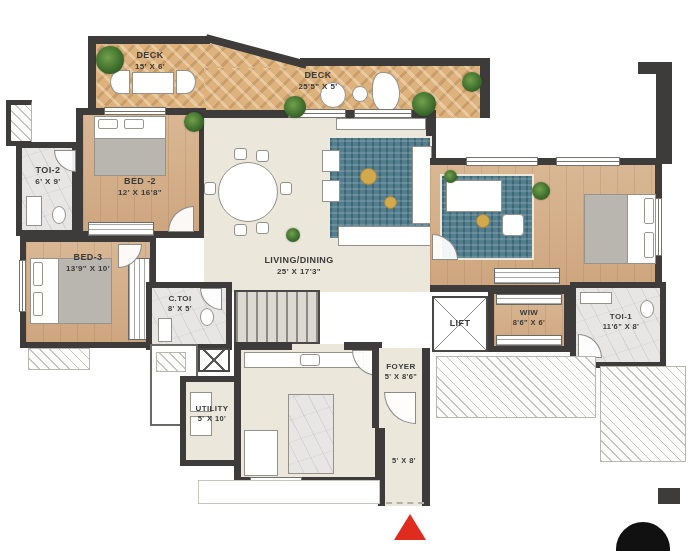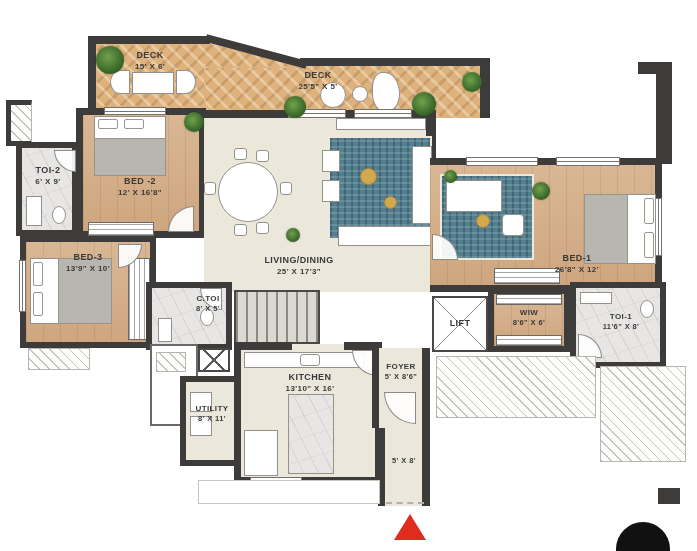--- a/index.html
+++ b/index.html
@@ -222,46 +222,38 @@
     <div class="dims">12' X 16'8"</div>
   </div>
   <div class="lbl" style="left:46px;top:252px;width:84px;">
     <div>BED-3</div>
     <div class="dims">13'9" X 10'</div>
   </div>
   <div class="lbl" style="left:246px;top:255px;width:106px;">
     <div>LIVING/DINING</div>
     <div class="dims">25' X 17'3"</div>
   </div>
-  <div class="lbl" style="left:532px;top:253px;width:90px;">
-    <div>BED-1</div>
-    <div class="dims">26'8" X 12'</div>
-  </div>
-  <div class="lbl" style="left:152px;top:294px;width:56px;font-size:8px;padding-left:28px;">
+  <div class="lbl" style="left:152px;top:294px;width:56px;font-size:8px;">
     <div>C.TOI</div>
     <div class="dims" style="font-size:7.5px;">8' X 5'</div>
   </div>
   <div class="lbl" style="left:432px;top:318px;width:56px;">
     <div>LIFT</div>
   </div>
   <div class="lbl" style="left:500px;top:308px;width:58px;font-size:8px;">
     <div>WIW</div>
     <div class="dims" style="font-size:7.5px;">8'6" X 6'</div>
   </div>
   <div class="lbl" style="left:590px;top:312px;width:62px;font-size:8px;">
     <div>TOI-1</div>
     <div class="dims" style="font-size:7.5px;">11'6" X 8'</div>
   </div>
-  <div class="lbl" style="left:262px;top:372px;width:96px;">
-    <div>KITCHEN</div>
-    <div class="dims">13'10" X 16'</div>
-  </div>
   <div class="lbl" style="left:186px;top:404px;width:52px;font-size:8px;">
     <div>UTILITY</div>
-    <div class="dims" style="font-size:7.5px;">8' X 11'</div>
+    <div class="dims" style="font-size:7.5px;">5' X 10'</div>
   </div>
   <div class="lbl" style="left:372px;top:362px;width:58px;font-size:8px;">
     <div>FOYER</div>
     <div class="dims" style="font-size:7.5px;">5' X 8'6"</div>
   </div>
   <div class="lbl tiny" style="left:382px;top:456px;width:44px;">
     <div>5' X 8'</div>
   </div>
 
   <div class="abs tri-up" style="left:394px;top:514px;border-bottom:26px solid #e02b1f;"></div>

